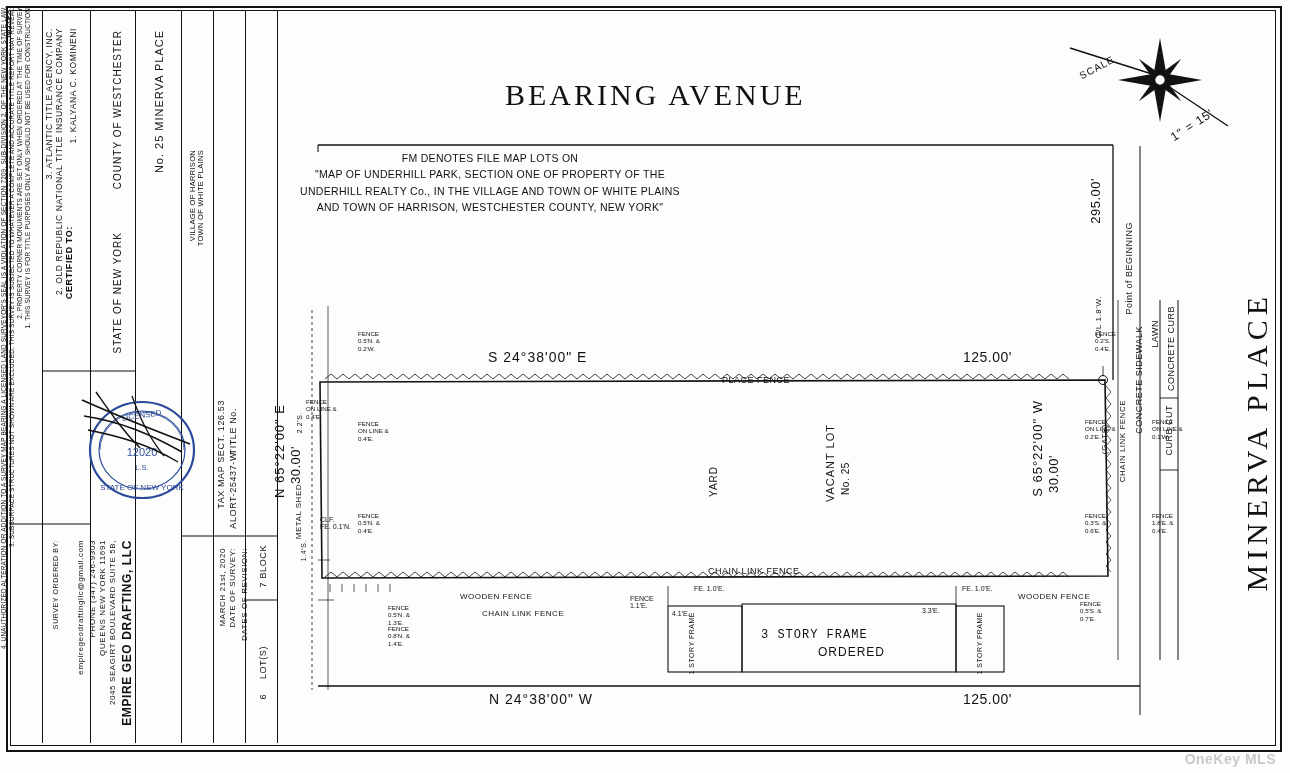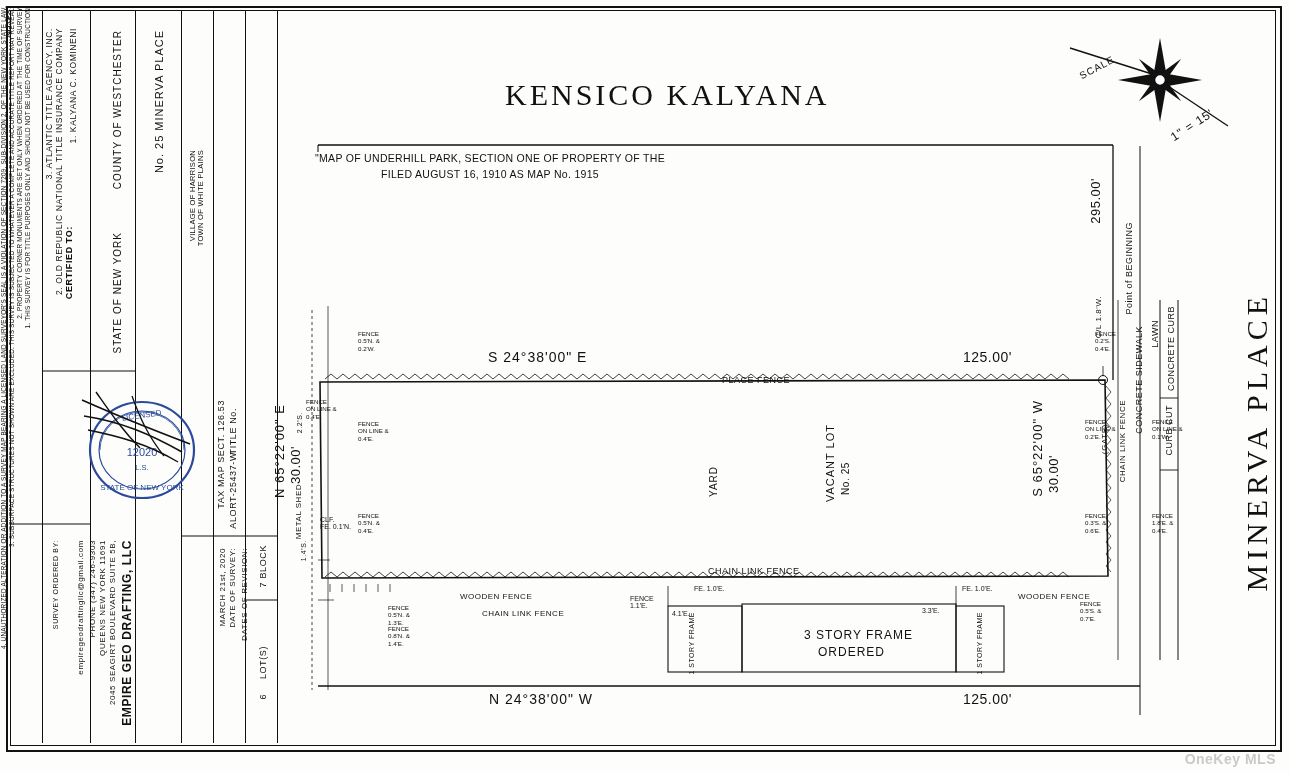--- a/index.html
+++ b/index.html
@@ -141,26 +141,28 @@
   <div class="vtxt" style="position:absolute;left:216px;top:400px;font-size:9px;">TAX MAP SECT. 126.53</div>
   <div class="vtxt" style="position:absolute;left:228px;top:548px;font-size:8px;">DATE OF SURVEY:</div>
   <div class="vtxt" style="position:absolute;left:218px;top:548px;font-size:8px;">MARCH  21st,  2020</div>
   <div class="vtxt" style="position:absolute;left:240px;top:548px;font-size:8px;">DATES OF REVISION:</div>
 
   <div class="vtxt" style="position:absolute;left:258px;top:545px;font-size:9px;">BLOCK</div>
   <div class="vtxt" style="position:absolute;left:258px;top:582px;font-size:9px;">7</div>
   <div class="vtxt" style="position:absolute;left:258px;top:646px;font-size:9px;">LOT(S)</div>
   <div class="vtxt" style="position:absolute;left:258px;top:694px;font-size:9px;">6</div>
 
-  <div class="t kensico">KENSICO       KALYANA</div>
+  <div class="t kensico">BEARING       AVENUE</div>
   <div class="minerva abs">MINERVA  PLACE</div>
 
   <div class="t fmblock">
+    <div>FM DENOTES FILE MAP LOTS ON</div>
     <div>"MAP OF UNDERHILL PARK, SECTION ONE OF PROPERTY OF THE</div>
-    <div>FILED AUGUST 16, 1910 AS MAP No. 1915</div>
+    <div>UNDERHILL REALTY Co., IN THE VILLAGE AND TOWN OF WHITE PLAINS</div>
+    <div>AND TOWN OF HARRISON, WESTCHESTER COUNTY, NEW YORK"</div>
   </div>
 
   <div class="abs" style="left:1060px;top:30px;width:180px;height:120px;">
     <svg width="180" height="120" viewBox="0 0 180 120">
       <g transform="translate(100,50)">
         <polygon points="0,-42 6,-8 0,0 -6,-8" fill="#111"></polygon>
         <polygon points="0,42 6,8 0,0 -6,8" fill="#111"></polygon>
         <polygon points="-42,0 -8,-6 0,0 -8,6" fill="#111"></polygon>
         <polygon points="42,0 8,-6 0,0 8,6" fill="#111"></polygon>
         <g transform="rotate(45)">
@@ -256,21 +258,21 @@
   <div class="t fs10 vtxt" style="left:840px;top:462px;">No. 25</div>
   <div class="t fs10 vtxt" style="left:708px;top:466px;letter-spacing:1px;">YARD</div>
   <div class="t fs8 vtxt" style="left:294px;top:484px;letter-spacing:0.5px;">METAL  SHED</div>
 
   <div class="t fs9" style="left:722px;top:375px;letter-spacing:0.5px;">PLACE  FENCE</div>
   <div class="t fs9" style="left:708px;top:566px;letter-spacing:0.5px;">CHAIN  LINK  FENCE</div>
   <div class="t fs8" style="left:460px;top:592px;letter-spacing:0.5px;">WOODEN  FENCE</div>
   <div class="t fs8" style="left:482px;top:609px;letter-spacing:0.5px;">CHAIN  LINK  FENCE</div>
   <div class="t fs8" style="left:1018px;top:592px;letter-spacing:0.5px;">WOODEN FENCE</div>
 
-  <div class="t fs12" style="left:804px;top:628px;letter-spacing:1px;">3  STORY  FRAME</div>
+  <div class="t fs12" style="left:761px;top:628px;letter-spacing:1px;font-family:Liberation Mono, monospace;">3  STORY  FRAME</div>
   <div class="t fs12" style="left:818px;top:645px;letter-spacing:1px;">ORDERED</div>
   <div class="t fs7 vtxt" style="left:688px;top:612px;letter-spacing:0.5px;">1 STORY FRAME</div>
   <div class="t fs7 vtxt" style="left:976px;top:612px;letter-spacing:0.5px;">1 STORY FRAME</div>
 
   <div class="rot-small" style="left:358px;top:330px;">FENCE<br>0.5'N. &amp;<br>0.2'W.</div>
   <div class="rot-small" style="left:306px;top:398px;">FENCE<br>ON LINE &amp;<br>0.4'E.</div>
   <div class="rot-small" style="left:358px;top:420px;">FENCE<br>ON LINE &amp;<br>0.4'E.</div>
   <div class="rot-small" style="left:358px;top:512px;">FENCE<br>0.5'N. &amp;<br>0.4'E.</div>
   <div class="rot-small" style="left:388px;top:604px;">FENCE<br>0.5'N. &amp;<br>1.3'E.</div>
   <div class="rot-small" style="left:388px;top:625px;">FENCE<br>0.8'N. &amp;<br>1.4'E.</div>

